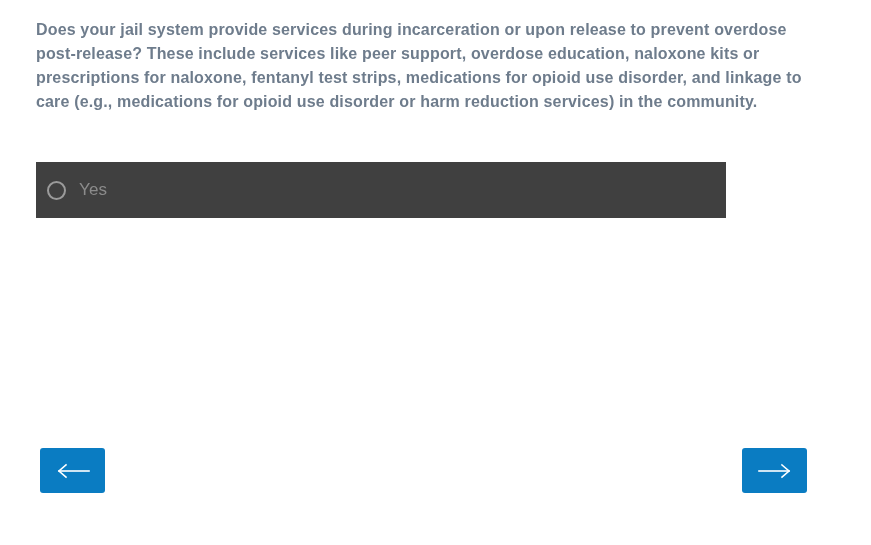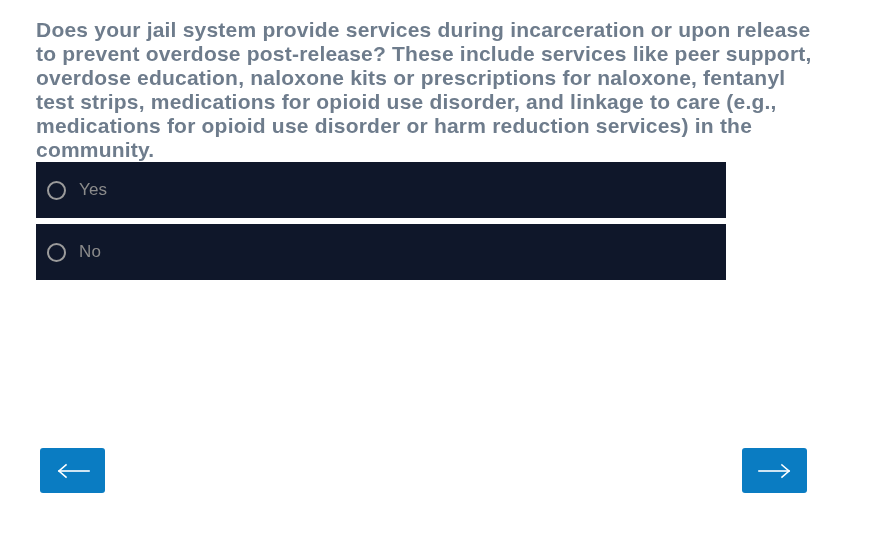--- a/index.html
+++ b/index.html
@@ -26,42 +26,42 @@
   }
 
   
   .question-block {
     position: absolute;
     left: 36px;
     top: 18px;
     width: 778px;
   }
   .question-text {
-    font-size: 21px;
+    font-size: 16px;
     font-weight: bold;
     line-height: 24.1px;
     color: #6e7c8c;
     letter-spacing: 0.01em;
     margin: 0;
     text-align: left;
   }
 
   
   .options-list {
     position: absolute;
     left: 36px;
     top: 162px;
     width: 770px;
   }
   .option-row {
     position: relative;
     box-sizing: border-box;
     width: 690px;
     height: 56px;
-    background: #0f172a;
+    background: #404040;
     margin-bottom: 6px;
     display: flex;
     align-items: center;
     cursor: pointer;
     border: none;
   }
   .option-row:last-child {
     margin-bottom: 0;
   }
   .radio-circle {
@@ -132,24 +132,20 @@
     <p class="question-text">Does your jail system provide services during incarceration or upon release to prevent overdose post-release? These include services like peer support, overdose education, naloxone kits or prescriptions for naloxone, fentanyl test strips, medications for opioid use disorder, and linkage to care (e.g., medications for opioid use disorder or harm reduction services) in the community.</p>
   </div>
 
   <div class="options-list">
 
     <div class="option-row">
       <span class="radio-circle"></span>
       <span class="option-label">Yes</span>
     </div>
 
-    <div class="option-row">
-      <span class="radio-circle"></span>
-      <span class="option-label">No</span>
-    </div>
 
 
   </div>
 
   <div class="nav-bar">
 
     <button class="nav-button prev">
       <svg class="nav-arrow" viewBox="0 0 34 16">
         <line x1="33" y1="8" x2="3" y2="8"></line>
         <polyline points="10,2 3,8 10,14"></polyline>

